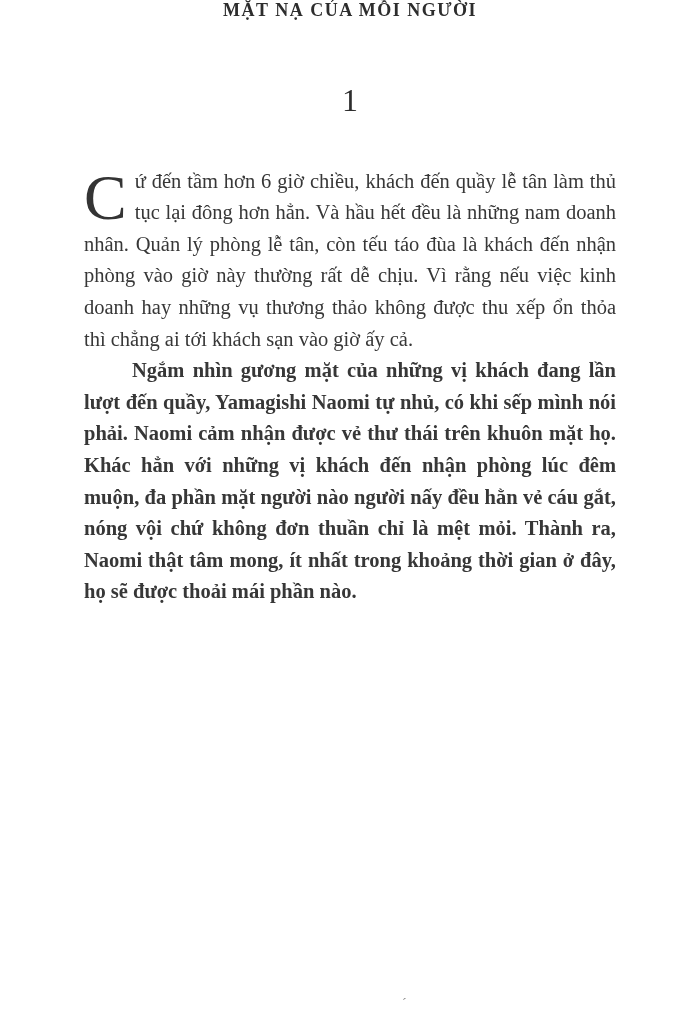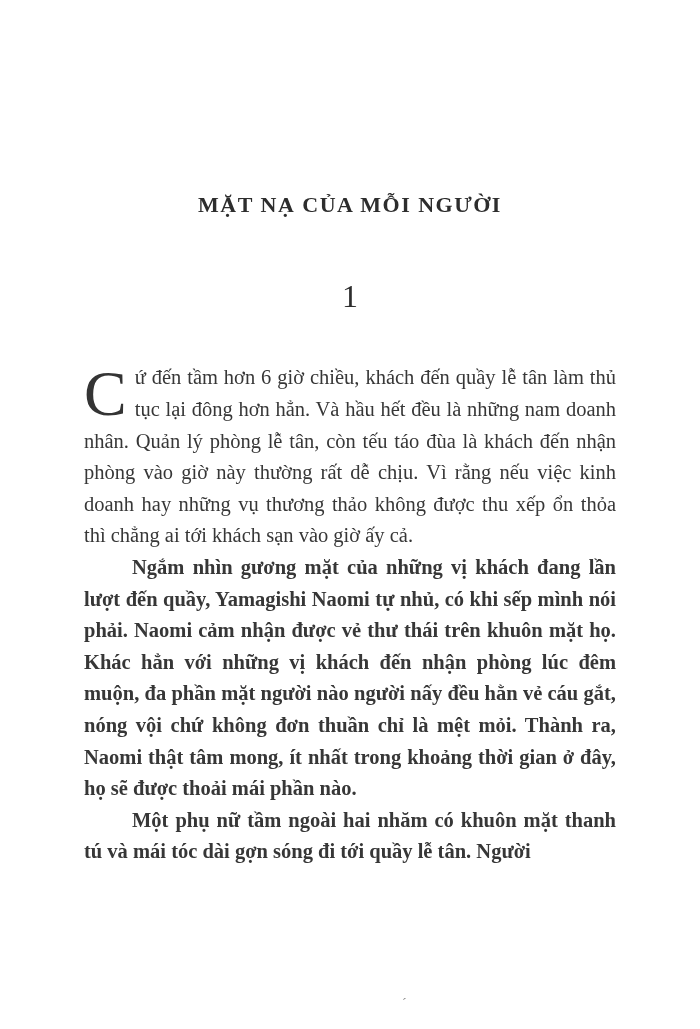--- a/index.html
+++ b/index.html
@@ -10,23 +10,22 @@
     position: relative;
     width: 700px;
     height: 1029px;
     margin: 0 auto;
     background: #ffffff;
     font-family: "Liberation Serif", "DejaVu Serif", serif;
     color: #373737;
     overflow: hidden;
   }
   .chapter-title {
-    padding-top: 192px;
     text-align: center;
-    font-size: 22px;
+    font-size: 18px;
     font-weight: 600;
     letter-spacing: 1.5px;
     color: #2d2d2d;
     line-height: 1.2;
   }
   .chapter-number {
     margin-top: 62px;
     text-align: center;
     font-size: 32px;
     font-weight: 500;
@@ -70,19 +69,18 @@
   <div class="chapter-number">1</div>
 
   <div class="body-text">
 
     <p class="para">
       <span class="dropcap">C</span><span>ứ đến tầm hơn 6 giờ chiều, khách đến quầy lễ tân làm thủ tục lại đông hơn hẳn. Và hầu hết đều là những nam doanh nhân. Quản lý phòng lễ tân, còn tếu táo đùa là khách đến nhận phòng vào giờ này thường rất dễ chịu. Vì rằng nếu việc kinh doanh hay những vụ thương thảo không được thu xếp ổn thỏa thì chẳng ai tới khách sạn vào giờ ấy cả.</span>
     </p>
 
     <p class="para indented">Ngắm nhìn gương mặt của những vị khách đang lần lượt đến quầy, Yamagishi Naomi tự nhủ, có khi sếp mình nói phải. Naomi cảm nhận được vẻ thư thái trên khuôn mặt họ. Khác hẳn với những vị khách đến nhận phòng lúc đêm muộn, đa phần mặt người nào người nấy đều hằn vẻ cáu gắt, nóng vội chứ không đơn thuần chỉ là mệt mỏi. Thành ra, Naomi thật tâm mong, ít nhất trong khoảng thời gian ở đây, họ sẽ được thoải mái phần nào.</p>
 
-    <p class="para indented">Một phụ nữ tầm ngoài hai nhăm có khuôn mặt thanh tú và mái tóc dài gợn sóng đi tới quầy lễ tân. Người</p>
 
   </div>
 
   <span class="cutoff-mark">´</span>
 
 </div>
 
 </body></html>

